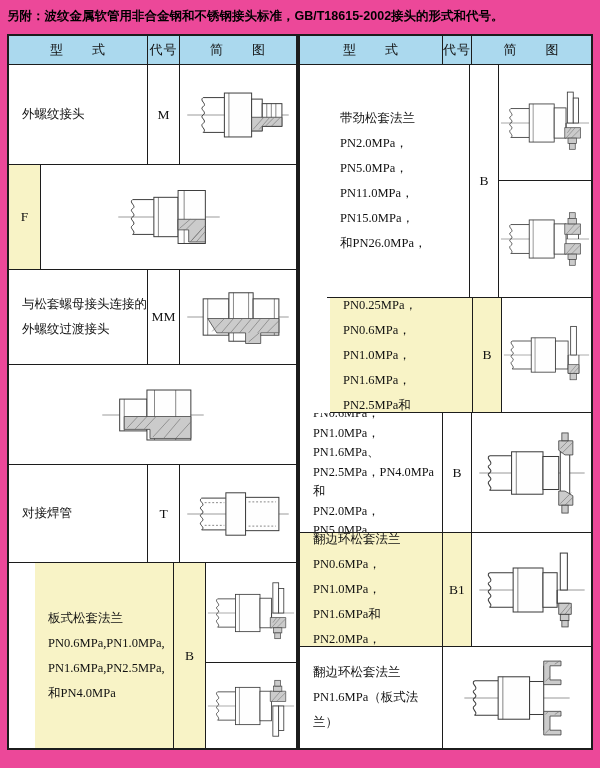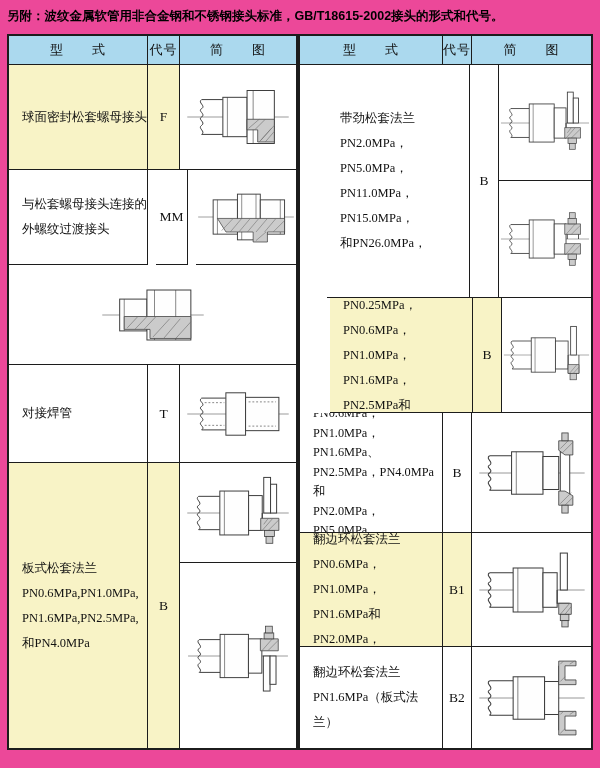--- a/index.html
+++ b/index.html
@@ -53,22 +53,22 @@
   .code{justify-content:center;font-size:13.5px;}
   .diag{justify-content:center;padding:0;}
   .diag.stack{flex-direction:column;align-items:stretch;}
   .sub{display:flex;align-items:center;justify-content:center;box-sizing:border-box;}
   .sub.top{border-bottom:1.4px solid var(--table-border);}
   .ylw{background:var(--row-highlight-bg);}
   
   .tbl-left  .c1{width:139px;} .tbl-left  .c2{width:32px;} .tbl-left  .c3{flex:1;}
   .tbl-right .c1{width:143px;} .tbl-right .c2{width:29px;} .tbl-right .c3{flex:1;}
   
-  .lr1{height:100px;} .lr2{height:105px;} .lr3{height:95px;gap:8px;}
-  .lr4{height:100px;} .lr5{height:98px;}  .lr6{flex:1;}
+  .lr1{height:100px;} .lr2{height:105px;} .lr3{height:95px;}
+  .lr4{height:100px;} .lr5{height:98px;}  .lr6{flex:1;padding-left:26px;}
   
   .rr1{height:233px;margin-left:27px;} .rr2{height:115px;margin-left:30px;} .rr3{height:120px;}
   .rr4{height:114px;} .rr5{flex:1;}
   
   svg.dg{display:block;}
   .dg .o{fill:#fefefe;stroke:#3b3b3b;stroke-width:1.3;}
   .dg .l{stroke:#3b3b3b;stroke-width:1.3;fill:none;}
   .dg .t{stroke:#3b3b3b;stroke-width:0.8;fill:none;}
   .dg .c{stroke:#5a5a5a;stroke-width:0.8;}
   .dg .h{fill:#cbcbcb;stroke:#3b3b3b;stroke-width:1;}
@@ -82,25 +82,44 @@
   <div class="caption">另附：波纹金属软管用非合金钢和不锈钢接头标准，GB/T18615-2002接头的形式和代号。</div>
 
   <div class="tbl tbl-left">
 
     <div class="row">
       <div class="cell hd c1">型　　式</div>
       <div class="cell hd c2">代号</div>
       <div class="cell hd c3 last">简　　图</div>
     </div>
 
+    <div class="row lr1">
+      <div class="cell type c1">
+          <span class="tx">外螺纹接头</span>
+        </div>
+      <div class="cell code c2">
+          <span>M</span>
+        </div>
+      <div class="cell diag c3 last">
+        <svg class="dg" viewBox="0 0 140 110" width="106" height="84">
+          <line class="c" x1="3" y1="55" x2="137" y2="55"></line>
+          <path class="l" d="M24,32 c-6,4 6,8 0,12 c-6,3 6,7 0,11 c-6,3 6,7 0,11 c-6,4 6,8 0,12"></path>
+          <path class="l" d="M24,32 H52 M24,78 H52"></path>
+          <rect class="o" x="52" y="26" width="36" height="58"></rect>
+          <line class="t" x1="58" y1="26" x2="58" y2="84"></line>
+          <rect class="o" x="88" y="34" width="14" height="42"></rect>
+          <rect class="o" x="102" y="40" width="26" height="30"></rect>
+          <path class="t" d="M108,40 V70 M114,40 V70 M120,40 V70"></path>
+          <polygon class="h" points="88,58 128,58 128,70 102,70 102,76 88,76"></polygon>
+          <path class="d" d="M90,74 L104,58 M98,74 L112,58 M106,70 L118,58 M114,70 L126,58"></path>
+        </svg>
+      </div>
+    </div>
 
     <div class="row lr2">
-      <div class="cell type c1 ylw">
-          <span class="tx">球面密封松套螺母接头</span>
-        </div>
       <div class="cell code c2 ylw">
           <span>F</span>
         </div>
       <div class="cell diag c3 last">
         <svg class="dg" viewBox="0 0 140 110" width="106" height="88">
           <line class="c" x1="3" y1="55" x2="137" y2="55"></line>
           <path class="l" d="M22,32 c-6,4 6,8 0,12 c-6,3 6,7 0,11 c-6,3 6,7 0,11 c-6,4 6,8 0,12"></path>
           <path class="l" d="M22,32 H50 M22,78 H50"></path>
           <rect class="o" x="50" y="29" width="32" height="52"></rect>
           <line class="t" x1="56" y1="29" x2="56" y2="81"></line>
@@ -358,23 +377,20 @@
           <rect class="h" x="108" y="94" width="8" height="8"></rect>
         </svg>
       </div>
     </div>
 
     <div class="row rr5 bot">
       <div class="cell type c1">
           <span class="tx">翻边环松套法兰
 PN1.6MPa（板式法兰）</span>
         </div>
-      <div class="cell code c2">
-          <span>B2</span>
-        </div>
       <div class="cell diag c3 last">
         <svg class="dg" viewBox="0 0 140 110" width="110" height="92">
           <line class="c" x1="3" y1="55" x2="137" y2="55"></line>
           <path class="l" d="M16,33 c-6,4 6,8 0,12 c-6,3 6,6 0,10 c-6,3 6,6 0,10 c-6,4 6,8 0,12"></path>
           <path class="l" d="M16,33 H46 M16,77 H46"></path>
           <rect class="o" x="46" y="28" width="40" height="54"></rect>
           <line class="t" x1="52" y1="28" x2="52" y2="82"></line>
           <rect class="o" x="86" y="34" width="18" height="42"></rect>
           <path class="l" d="M104,34 V14 M104,76 V96"></path>
           <path class="h" d="M104,8 h22 v6 h-14 v18 h14 v6 h-22 z"></path>

